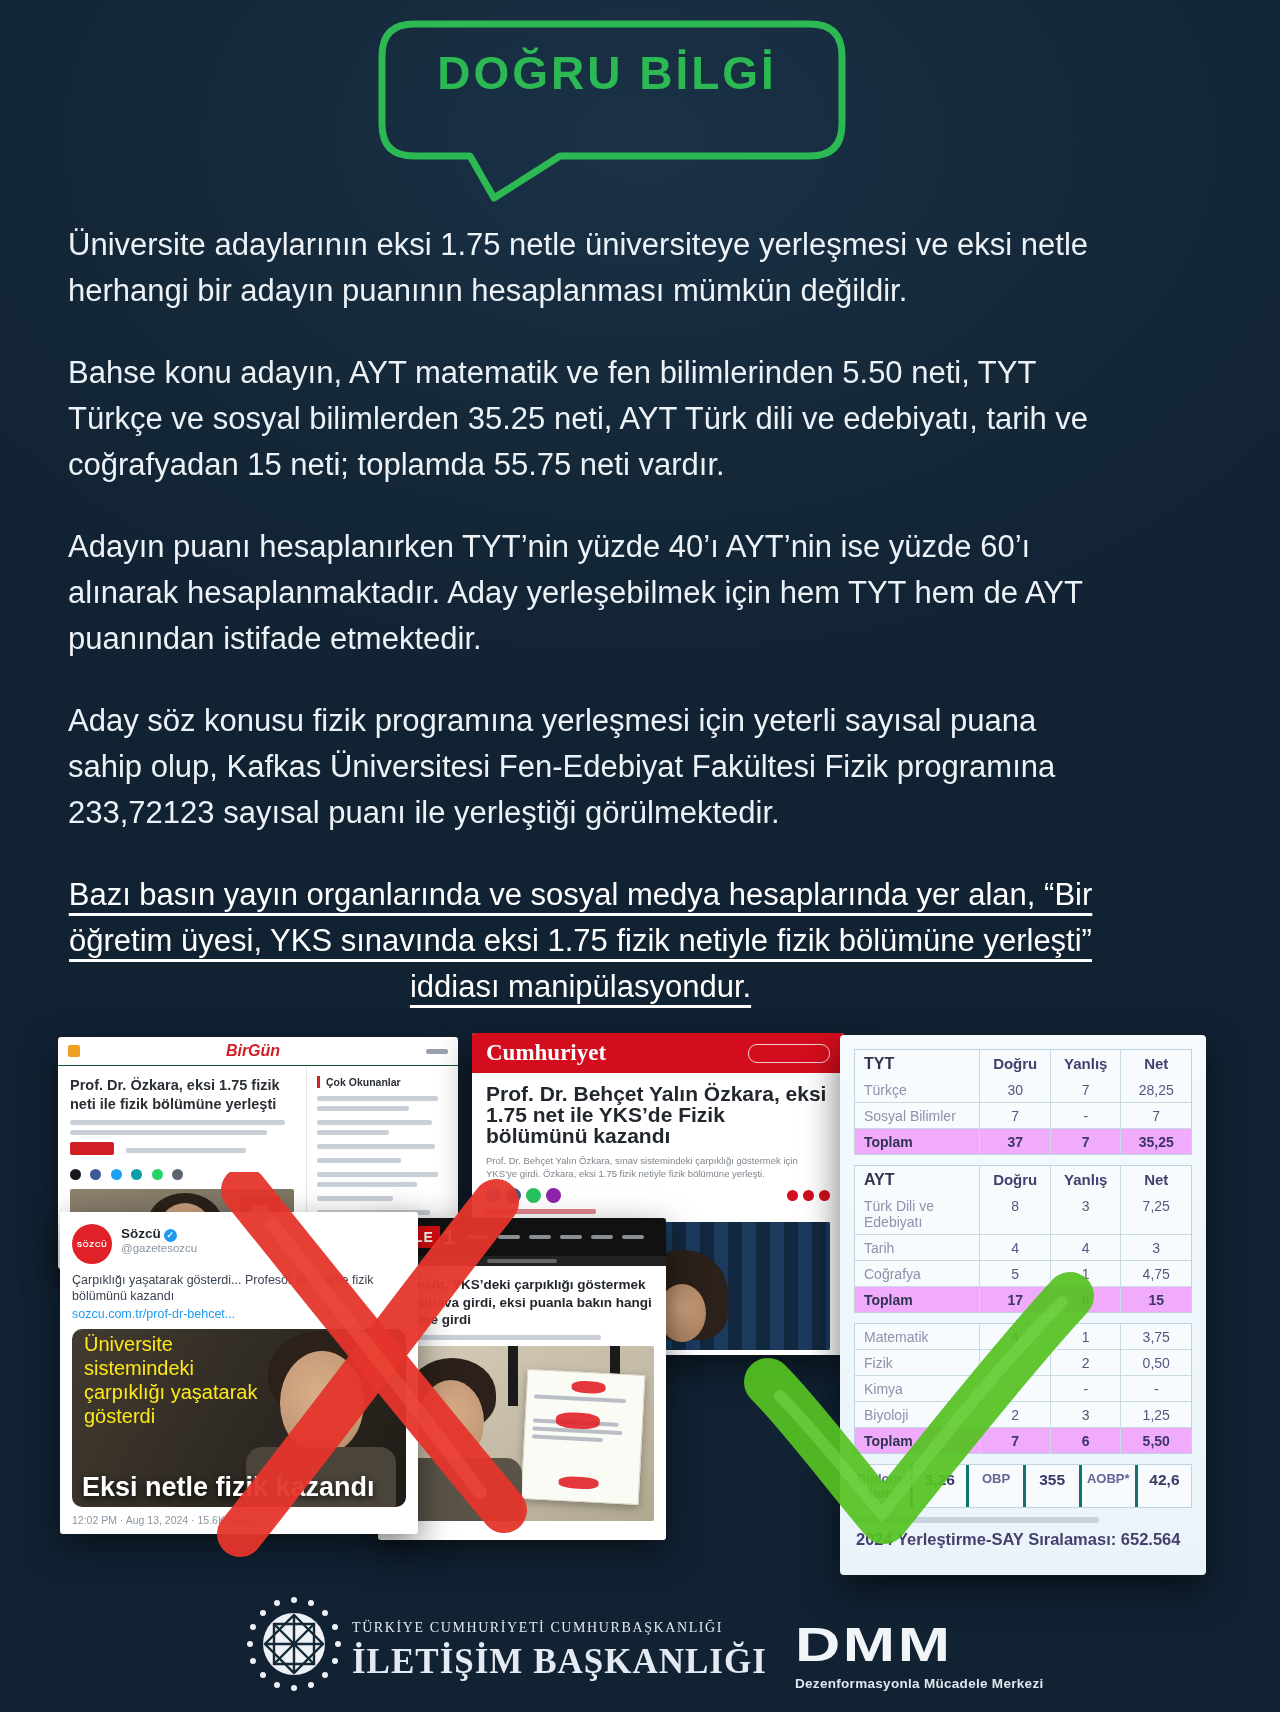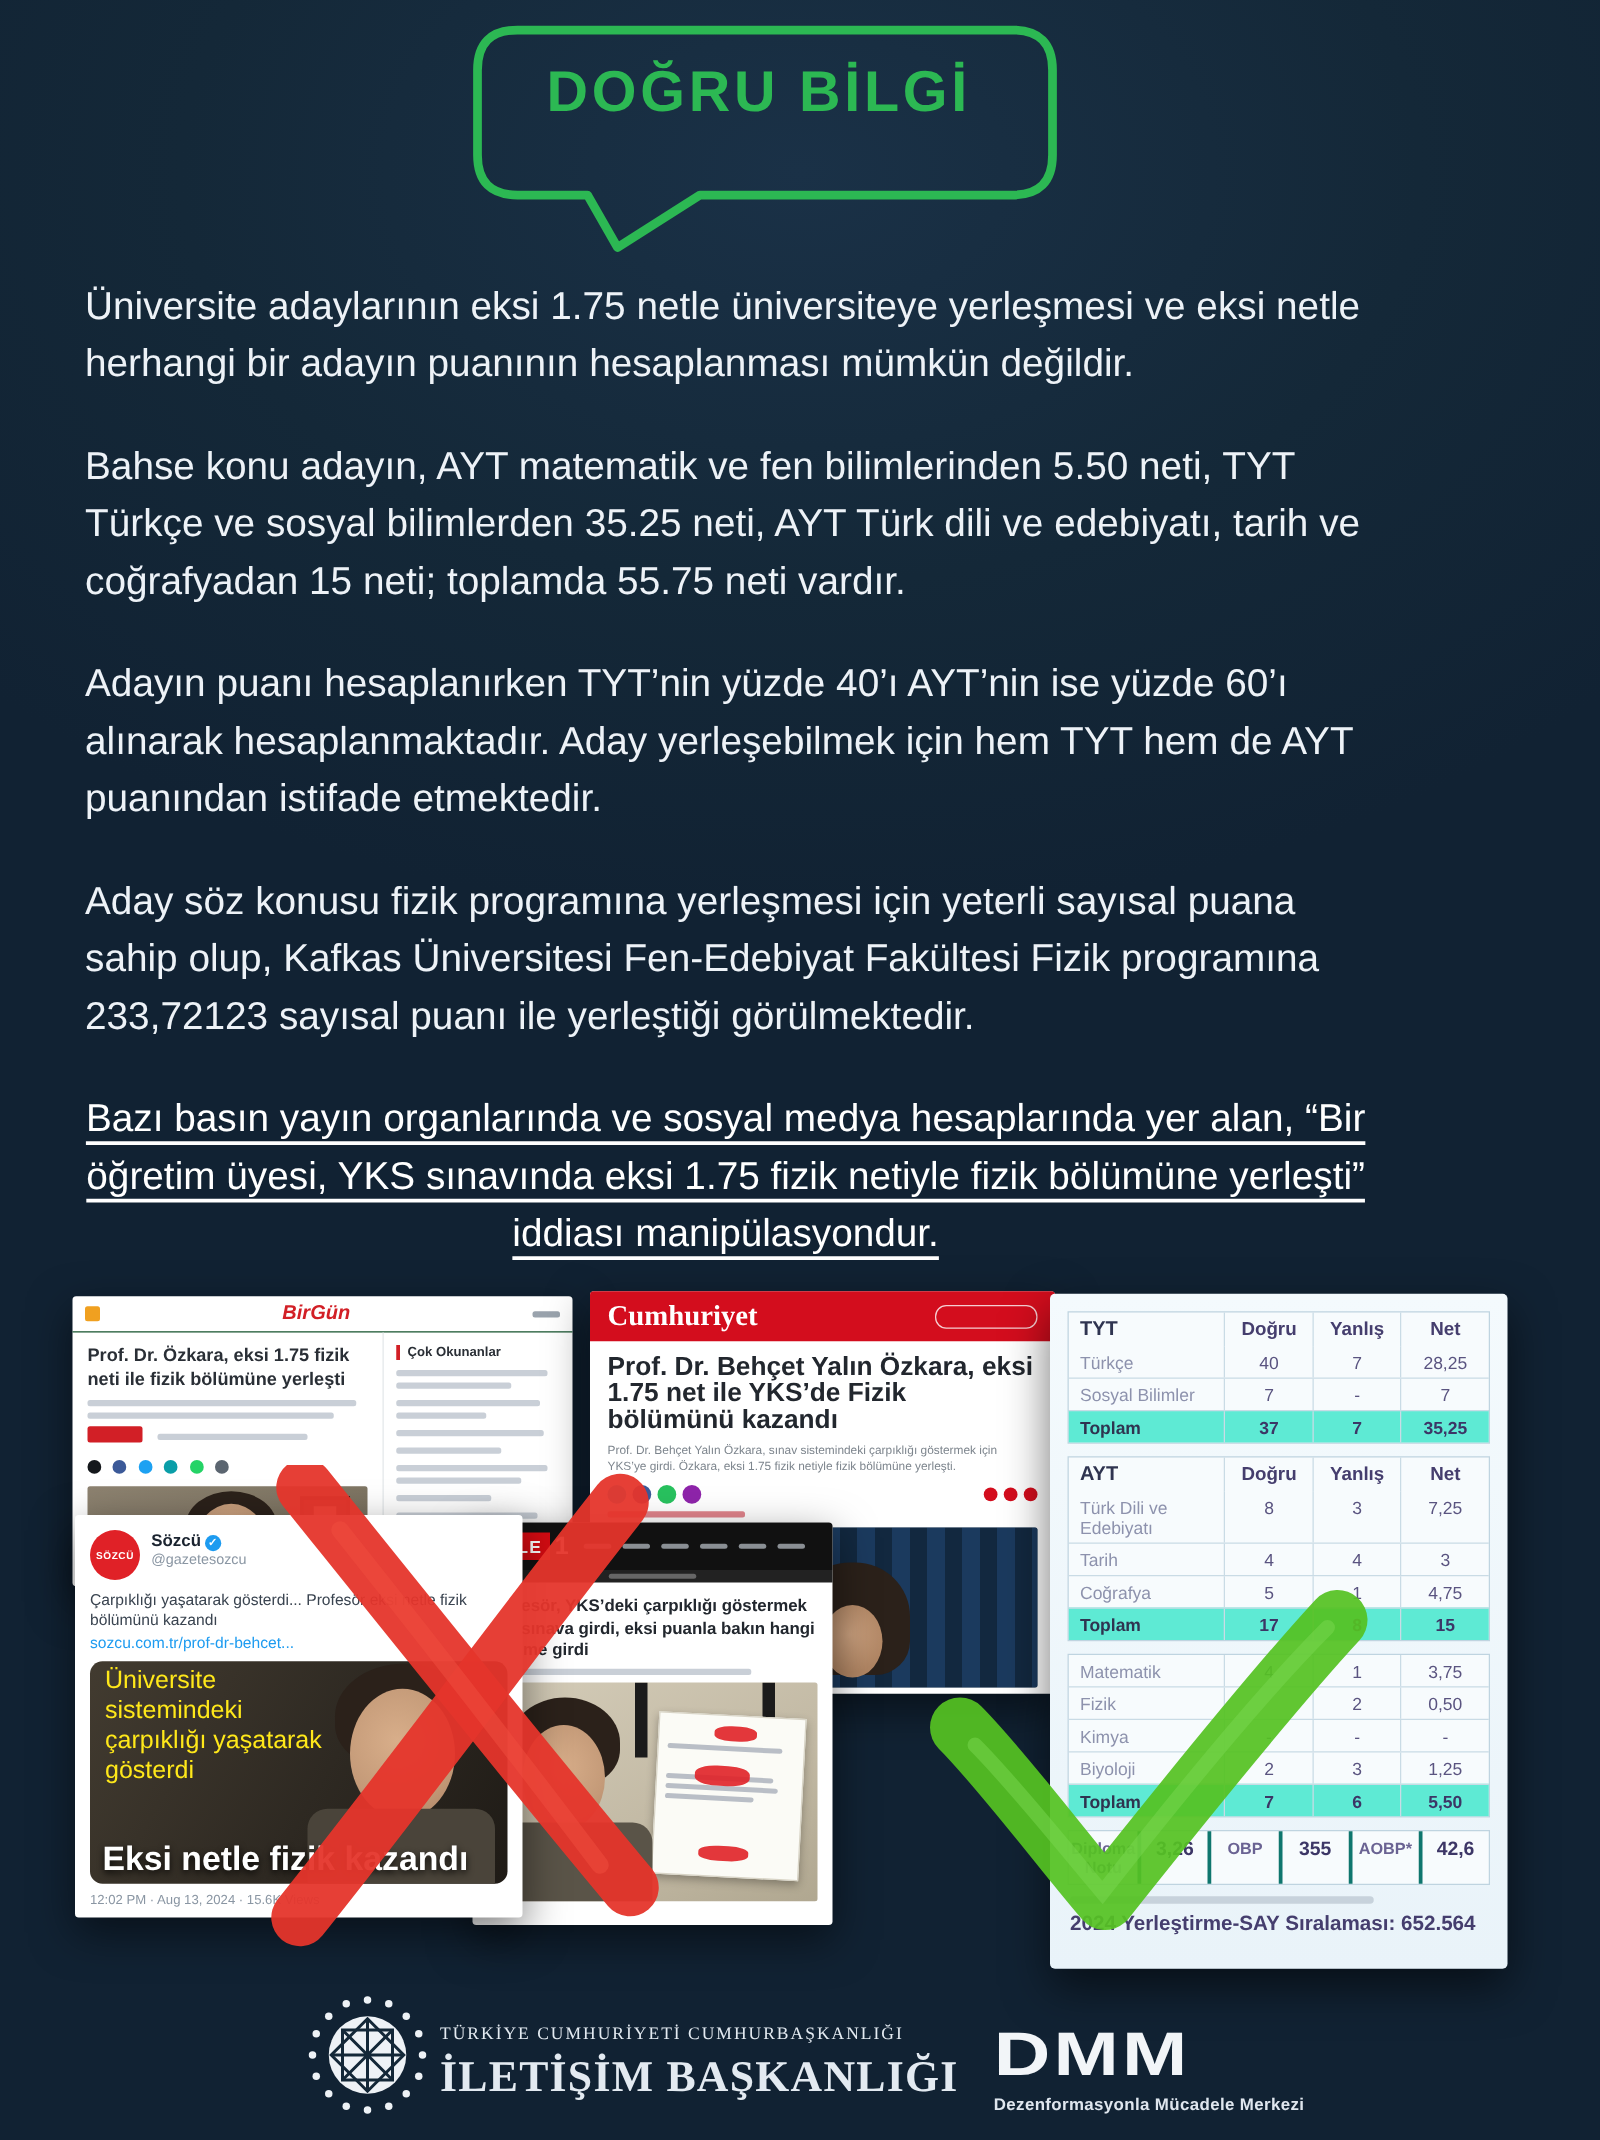--- a/index.html
+++ b/index.html
@@ -96,21 +96,21 @@
   .tablecard{position:absolute;left:840px;top:1035px;width:366px;height:540px;z-index:3;
     background:linear-gradient(180deg,#f4fafd 0%,#e9f3f9 100%);border-radius:4px;
     box-shadow:0 14px 36px rgba(0,0,0,.55);padding:14px;box-sizing:border-box;}
   .stable{border:1px solid #bfd4e0;background:#f7fbfd;margin-bottom:10px;}
   .trow{display:flex;border-top:1px solid #c9dbe5;}
   .trow:first-child{border-top:none;}
   .tcell{flex:0 0 19.5%;text-align:center;font-size:14px;padding:4.5px 2px;color:#5a5480;border-left:1px solid #c9dbe5;}
   .tcell.label{flex:1;text-align:left;padding-left:9px;color:#8d92ad;border-left:none;}
   .thead .tcell{font-weight:700;color:#453e6e;font-size:15px;}
   .thead .tcell.label{color:#2f3450;font-size:16px;}
-  .trow.total{background:#5eead4;}
+  .trow.total{background:#f0abfc;}
   .trow.total .tcell{font-weight:700;color:#3c3666;}
   .trow.total .tcell.label{color:#2f3450;}
   .grand .tcell{font-weight:700;font-size:16.5px;color:#3c3666;padding:7px 2px;}
   .grand .tcell.label{color:#2f3450;}
   .sumrow{display:flex;border:1px solid #bfd4e0;background:#f7fbfd;}
   .sumcell{flex:1;text-align:center;padding:6px 2px;border-left:3px solid #0f766e;font-size:13px;font-weight:700;color:#6a6393;}
   .sumcell:first-child{border-left:none;}
   .sumcell.val{color:#3c3666;font-size:15.5px;}
   .footnote-bar{width:72%;height:6px;background:#a9b6c2;opacity:.55;border-radius:3px;margin:9px 0 7px 2px;}
   .ranking{font-size:16.5px;font-weight:700;color:#453e6e;padding-left:2px;}
@@ -300,21 +300,21 @@
     <div class="stable">
       <div class="trow thead">
         <div class="tcell label">TYT</div>
         <div class="tcell">Doğru</div>
         <div class="tcell">Yanlış</div>
         <div class="tcell">Net</div>
       </div>
       <div>
           <div class="trow">
             <div class="tcell label">Türkçe</div>
-            <div class="tcell">40</div>
+            <div class="tcell">30</div>
             <div class="tcell">7</div>
             <div class="tcell">28,25</div>
           </div>
           <div class="trow">
             <div class="tcell label">Sosyal Bilimler</div>
             <div class="tcell">7</div>
             <div class="tcell">-</div>
             <div class="tcell">7</div>
           </div>
           <div class="trow total">

